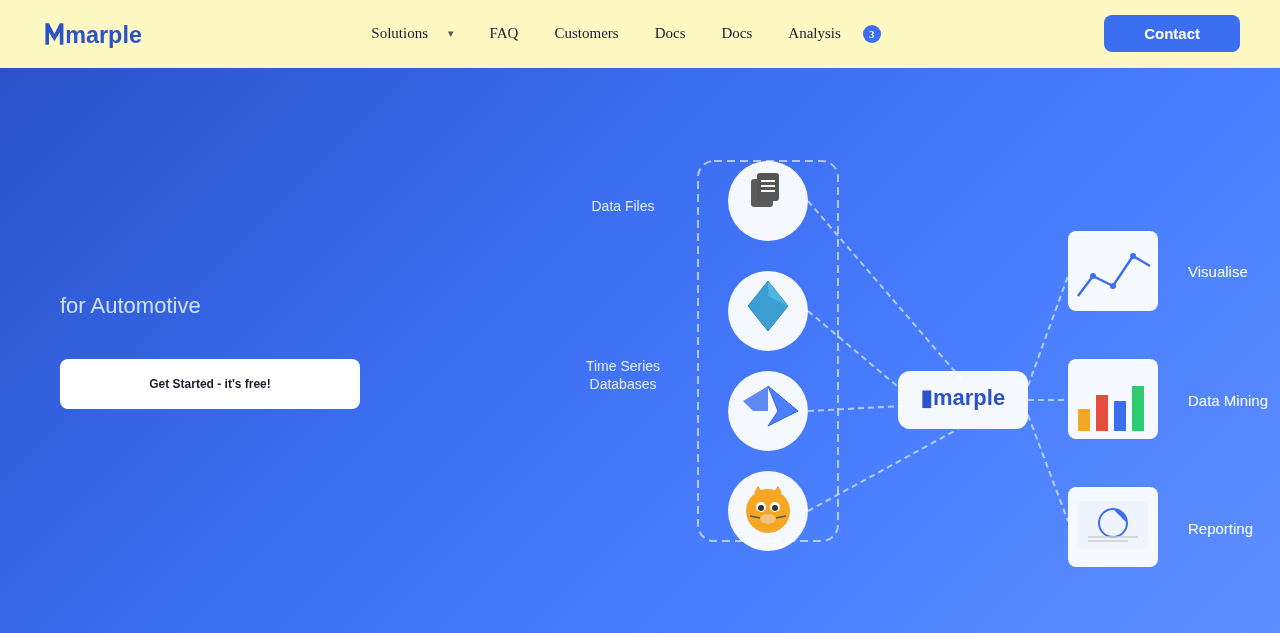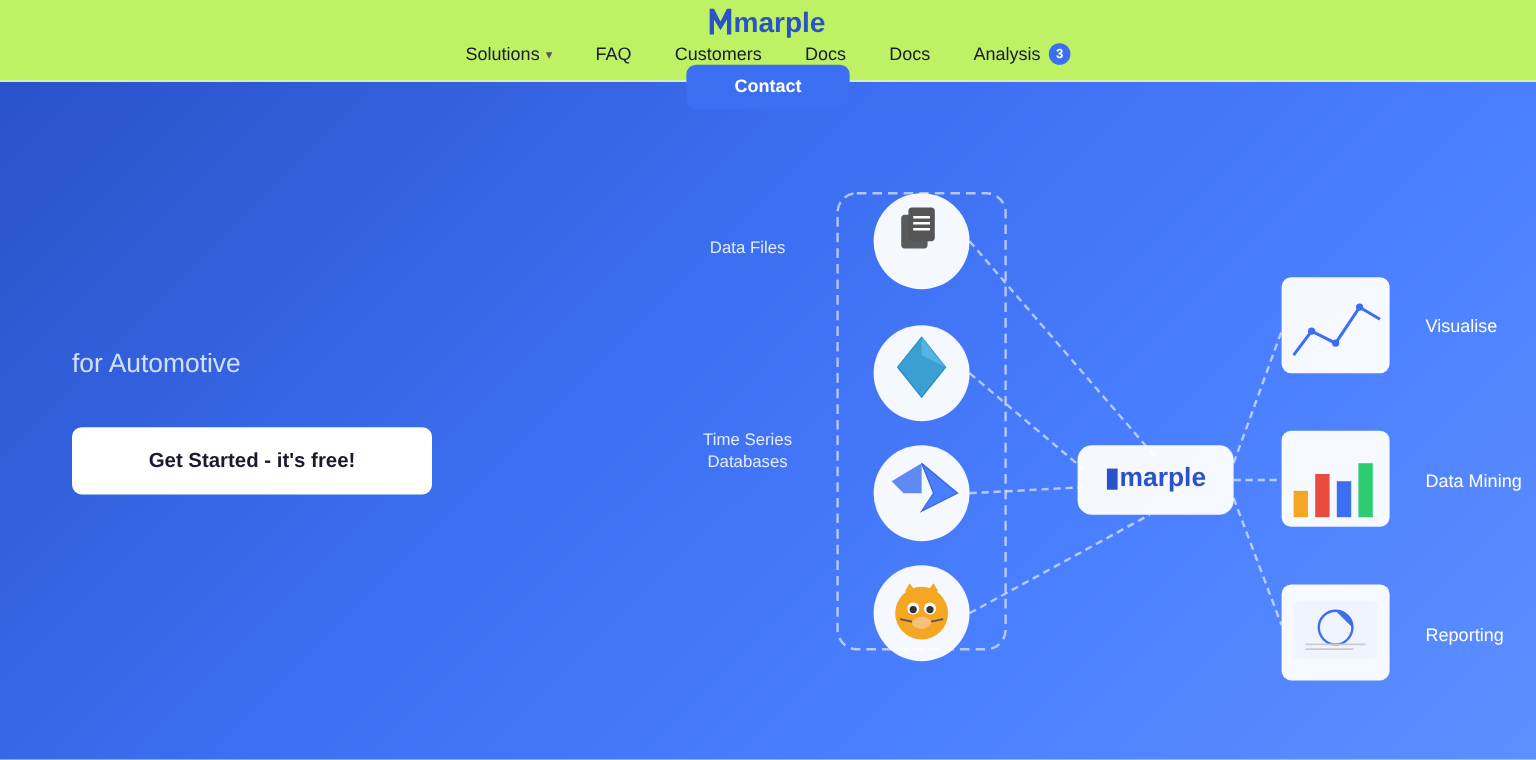--- a/index.html
+++ b/index.html
@@ -1,29 +1,29 @@
 <!DOCTYPE html>
 <html><head>
   <meta charset="utf-8">
   <style>
     * { margin: 0; padding: 0; box-sizing: border-box; }
     body { font-family: -apple-system, BlinkMacSystemFont, 'Segoe UI', sans-serif; overflow-x: hidden; }
 
     
     nav {
       display: flex; align-items: center; justify-content: space-between;
-      padding: 0 40px; height: 68px; background: #bef264;
-      border-bottom: 1px solid #eee; position: relative; z-index: 10; flex-direction: column;
+      padding: 0 40px; height: 68px; background: #fef9c3;
+      border-bottom: 1px solid #eee; position: relative; z-index: 10;
     }
     .nav-logo { display: flex; align-items: center; }
     .nav-logo svg { height: 36px; }
     .nav-links { display: flex; align-items: center; gap: 36px; }
     .nav-links a {
       text-decoration: none; color: #1a1a2e; font-size: 15px; font-weight: 500;
-      display: flex; align-items: center; gap: 5px;
+      display: flex; align-items: center; gap: 20px; font-family: Liberation Serif, serif;
     }
     .chevron-down { font-size: 11px; color: #555; }
     .badge {
       display: inline-flex; align-items: center; justify-content: center;
       background: #3b6ef0; color: #fff; border-radius: 50%;
       width: 18px; height: 18px; font-size: 11px; font-weight: 700; margin-left: 2px;
     }
     .contact-btn {
       background: #3b6ef0; color: #fff; border: none; border-radius: 8px;
       padding: 10px 40px; font-size: 15px; font-weight: 600; cursor: pointer;
@@ -40,21 +40,21 @@
     .hero-title {
       font-size: 46px; font-weight: 800; color: #fff; line-height: 1.15;
       margin-bottom: 18px;
     }
     .hero-subtitle {
       font-size: 22px; font-weight: 400; color: #d0e0ff; margin-bottom: 40px;
     }
     .hero-btn {
       display: inline-block; background: #fff; color: #1a1a2e;
       border: none; border-radius: 8px; padding: 18px 32px;
-      font-size: 17px; font-weight: 600; cursor: pointer; min-width: 300px;
+      font-size: 12px; font-weight: 600; cursor: pointer; min-width: 300px;
       text-align: center;
     }
 
     
     .diagram-area {
       position: absolute; right: 12px; top: 50%; transform: translateY(-50%);
       width: 700px; height: 500px;
     }
     .diagram-svg { width: 100%; height: 100%; }
   </style>

